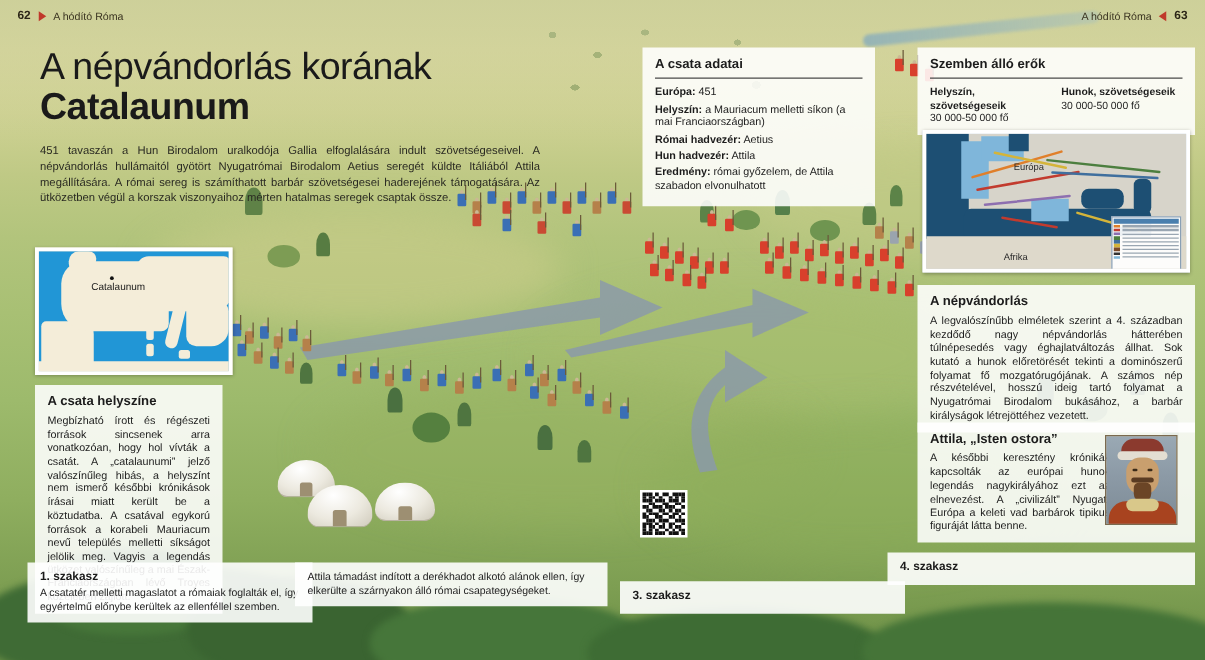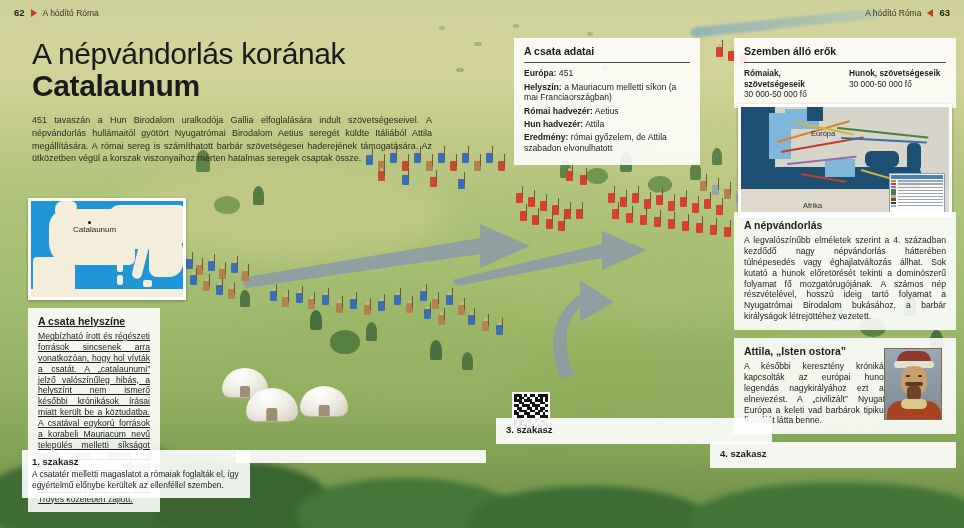--- a/index.html
+++ b/index.html
@@ -955,21 +955,21 @@
       <b>Eredmény:</b>
       <span>római győzelem, de Attila szabadon elvonulhatott</span>
     </div>
   </div>
 
   <div class="panel forces" style="left:734px;top:38px;">
     <h3>Szemben álló erők</h3>
     <div class="rule"></div>
     <div class="cols">
       <div class="col">
-        <div class="lbl">Rómaiak, szövetségeseik</div>
+        <div class="lbl">Helyszín, szövetségeseik</div>
         <div class="val">30 000-50 000 fő</div>
       </div>
       <div class="col">
         <div class="lbl">Hunok, szövetségeseik</div>
         <div class="val">30 000-50 000 fő</div>
       </div>
     </div>
   </div>
 
   <div class="mapbox" style="left:28px;top:198px;width:158px;height:102px;">
@@ -1059,26 +1059,26 @@
           <span class="sw" style="background:#333"></span>
           <span class="ltxt"></span>
         </div>
       <div class="lgrow">
           <span class="sw" style="background:#7fb6da"></span>
           <span class="ltxt"></span>
         </div>
     </div>
   </div>
 
-  <div class="panel" style="left:28px;top:308px;width:132px;text-decoration:underline;">
+  <div class="panel" style="left:28px;top:308px;width:150px;">
     <h3>A csata helyszíne</h3>
     <p style="text-align:justify;">Megbízható írott és régészeti források sincsenek arra vonatkozóan, hogy hol vívták a csatát. A „catalaunumi” jelző valószínűleg hibás, a helyszínt nem ismerő későbbi krónikások írásai miatt került be a köztudatba. A csatával egykorú források a korabeli Mauriacum nevű település melletti síkságot jelölik meg. Vagyis a legendás ütközet valószínűleg a mai Észak-Franciaországban lévő Troyes közelében zajlott.</p>
   </div>
 
-  <div class="panel" style="left:734px;top:212px;width:222px;">
+  <div class="panel" style="left:734px;top:228px;width:222px;">
     <h3>A népvándorlás</h3>
     <p style="text-align:justify;">A legvalószínűbb elméletek szerint a 4. században kezdődő nagy népvándorlás hátterében túlnépesedés vagy éghajlatváltozás állhat. Sok kutató a hunok előretörését tekinti a dominószerű folyamat fő mozgatórugójának. A számos nép részvételével, hosszú ideig tartó folyamat a Nyugatrómai Birodalom bukásához, a barbár királyságok létrejöttéhez vezetett.</p>
   </div>
 
   <div class="panel" style="left:734px;top:338px;width:222px;height:96px;">
     <h3>Attila, „Isten ostora”</h3>
     <p style="width:144px;text-align:justify;">A későbbi keresztény krónikák kapcsolták az európai hunok legendás nagykirályához ezt az elnevezést. A „civilizált” Nyugat-Európa a keleti vad barbárok tipikus figuráját látta benne.</p>
   </div>
 
   <div class="portrait" style="left:884px;top:348px;width:58px;height:72px;">
@@ -1097,21 +1097,22 @@
 
     <div style="position:absolute;left:2px;top:52px;width:54px;height:20px;background:#a8431f;border-radius:14px 14px 0 0;"></div>
     <div style="position:absolute;left:16px;top:50px;width:26px;height:10px;background:#d9c88a;border-radius:6px;"></div>
   </div>
 
   <div class="phase" style="left:22px;top:450px;width:228px;">
     <h4>1. szakasz</h4>
     <p>A csatatér melletti magaslatot a rómaiak foglalták el, így egyértelmű előnybe kerültek az ellenféllel szemben.</p>
   </div>
   <div class="phase" style="left:236px;top:450px;width:250px;">
-  </div>
-  <div class="phase" style="left:496px;top:418px;width:276px;">
+    <p>Attila támadást indított a derékhadot alkotó alánok ellen, így elkerülte a szárnyakon álló római csapategységeket.</p>
+  </div>
+  <div class="phase" style="left:496px;top:465px;width:228px;">
     <h4>3. szakasz</h4>
   </div>
   <div class="phase" style="left:710px;top:442px;width:246px;">
     <h4>4. szakasz</h4>
   </div>
 
 </div>
 
 </body></html>

